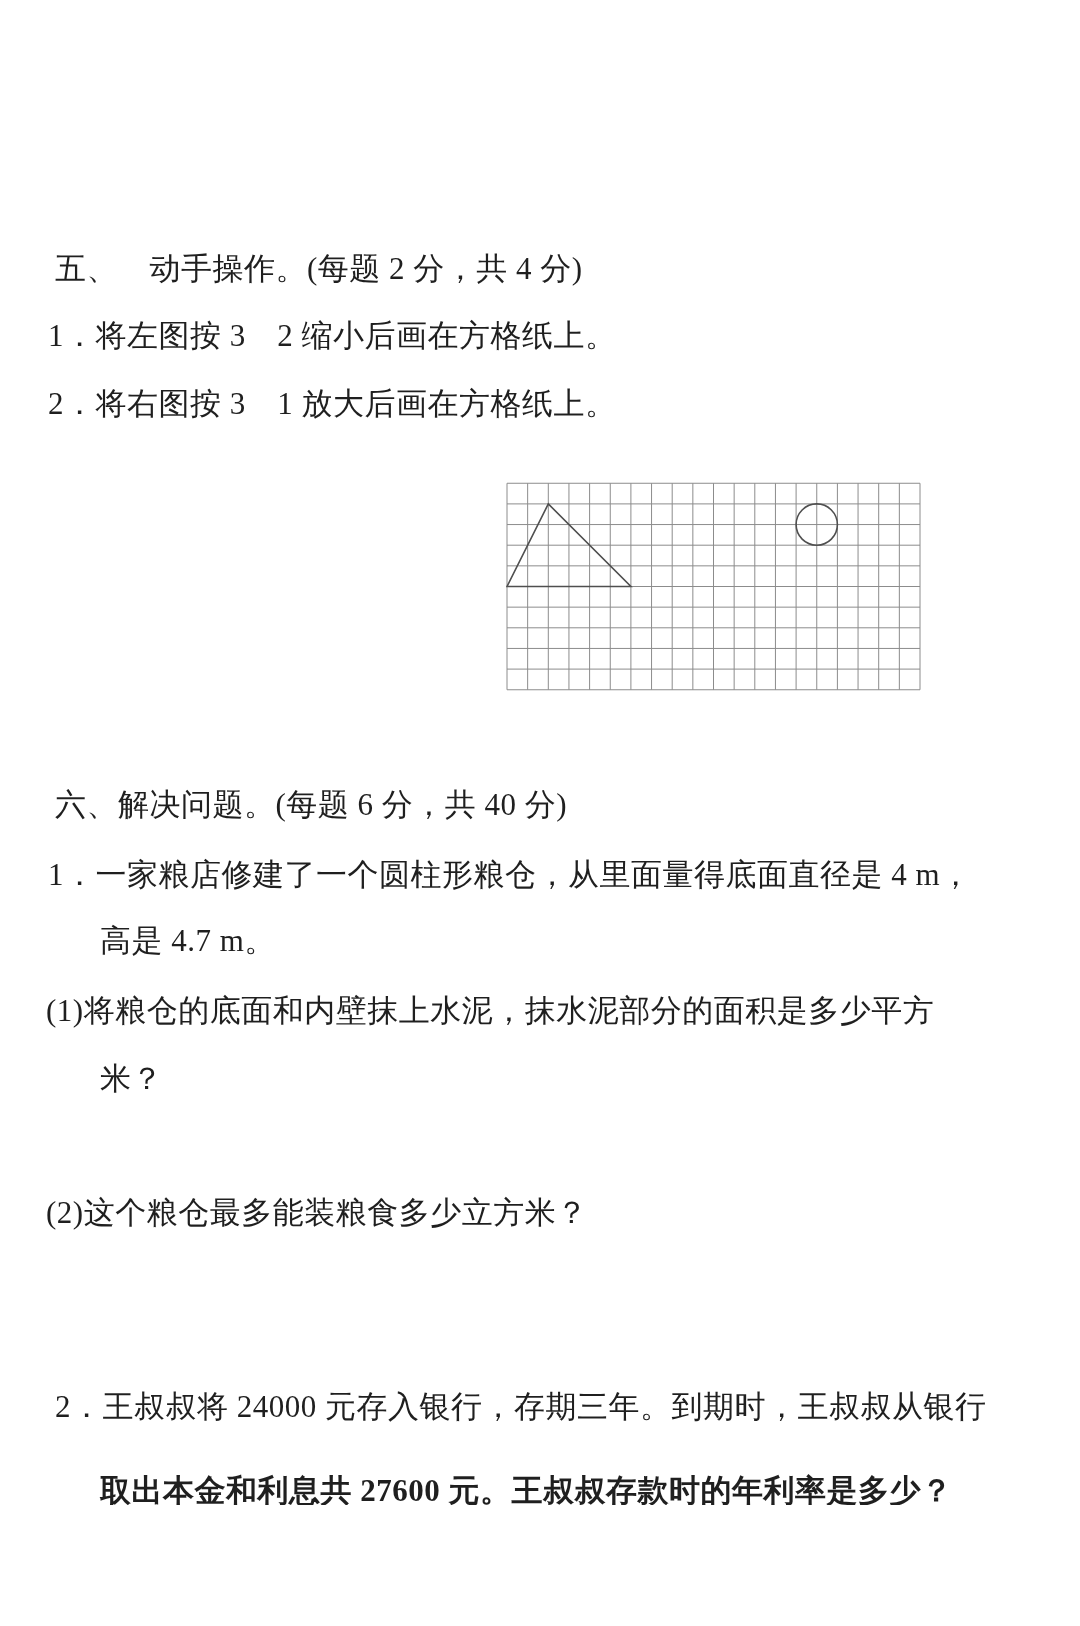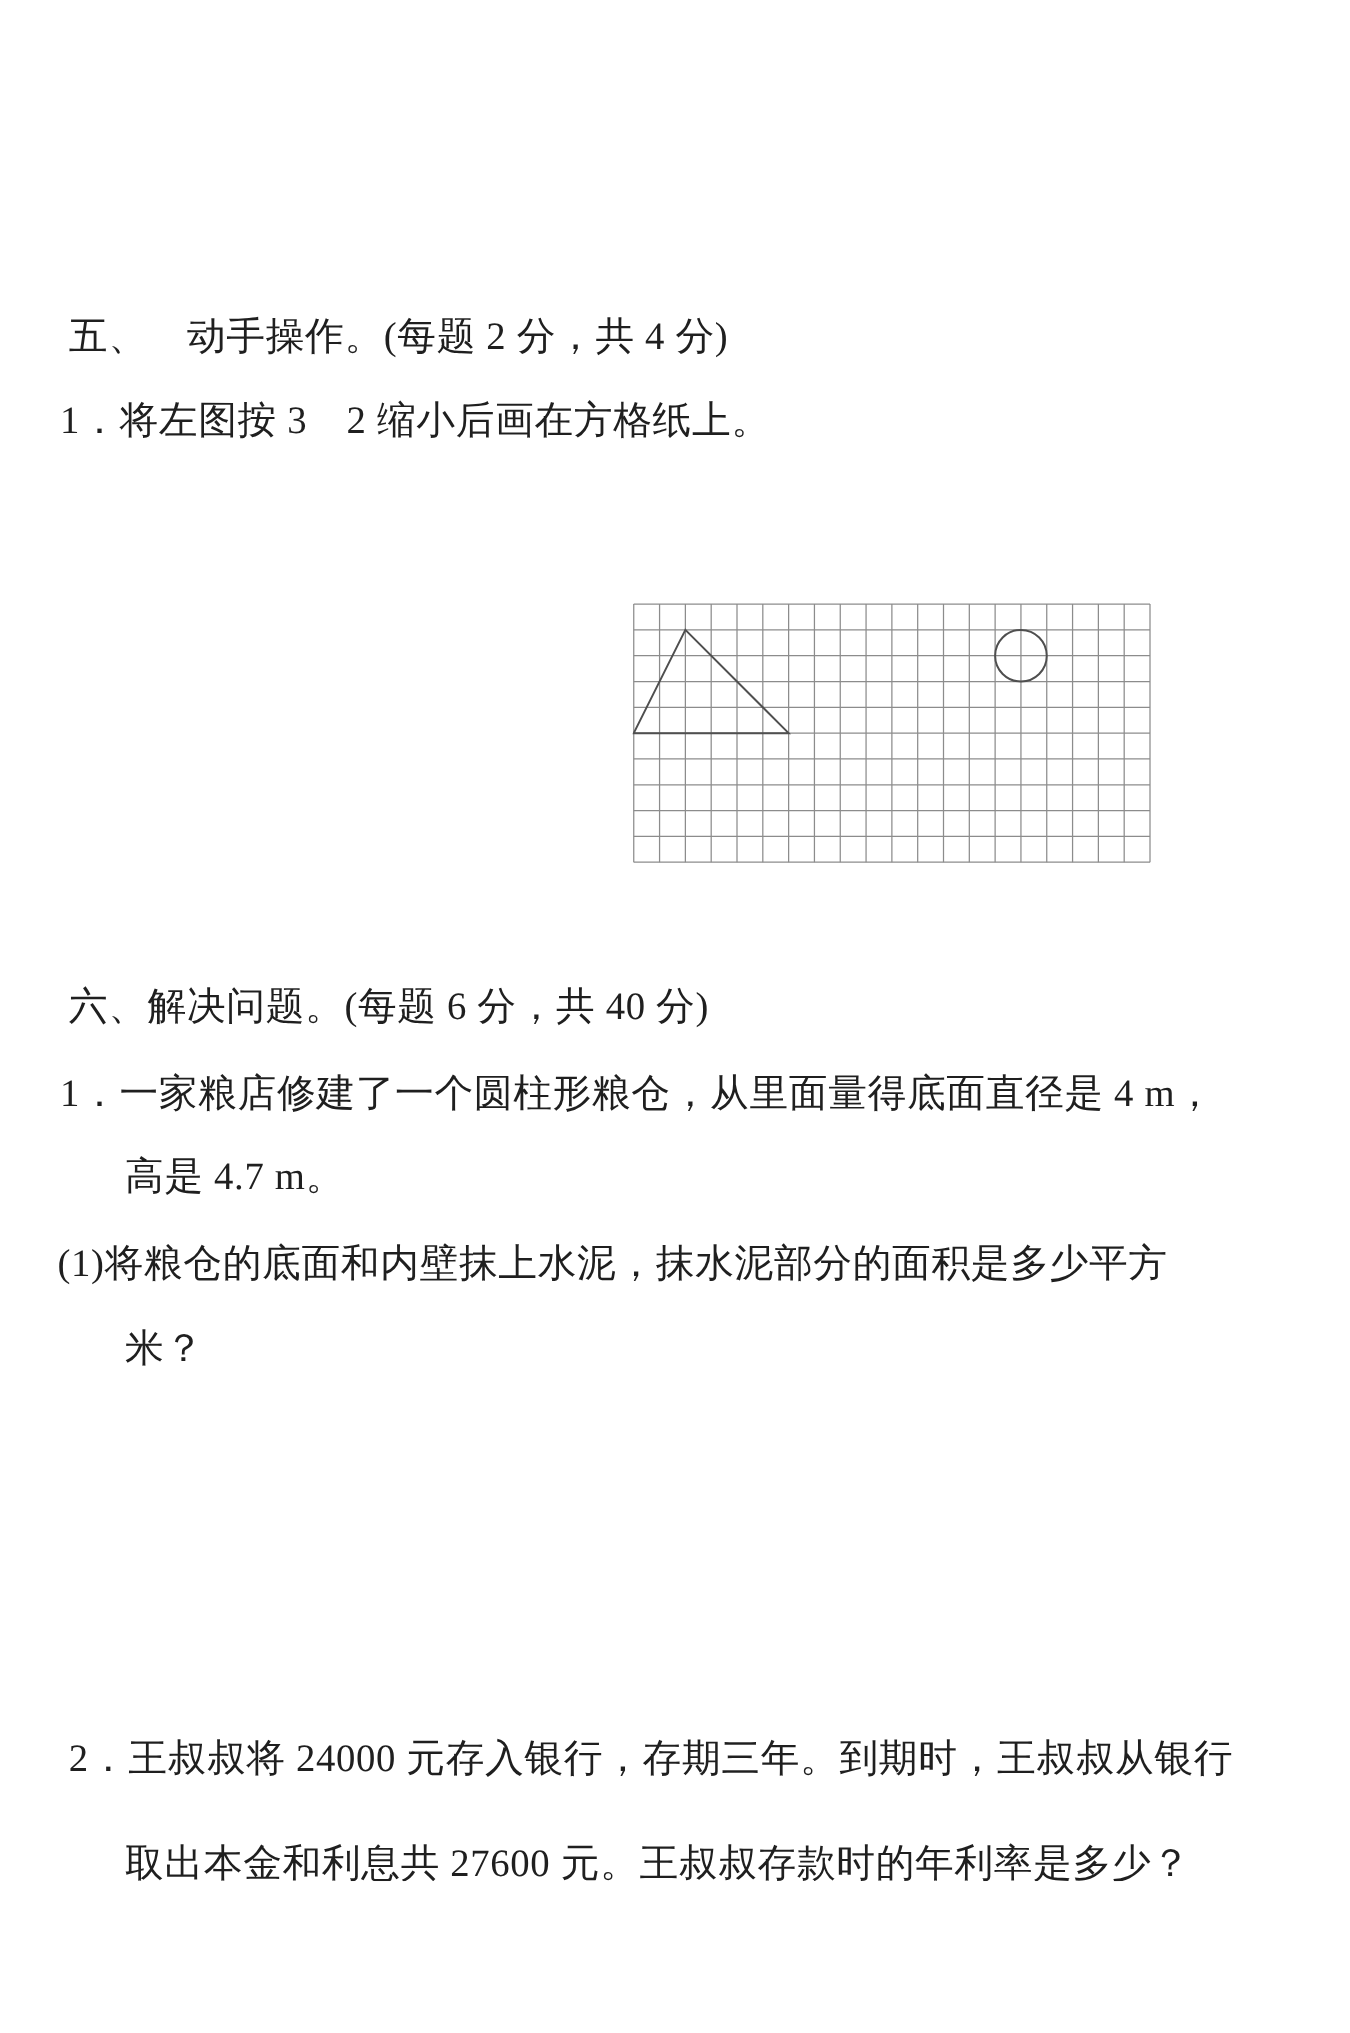--- a/index.html
+++ b/index.html
@@ -42,20 +42,21 @@
 </style>
 </head>
 <body>
 
 <div class="page">
 
   <div class="line" style="top:250px; left:55px;">五、　动手操作。(每题 2 分，共 4 分)</div>
 
   <div class="line" style="top:317px; left:48px;">1．将左图按 3　2 缩小后画在方格纸上。</div>
 
+  <div class="line" style="top:385px; left:48px;">2．将右图按 3　1 放大后画在方格纸上。</div>
 
   <div class="grid-wrap" style="top:482px; left:506px;">
     <svg xmlns="http://www.w3.org/2000/svg" width="415" height="209" viewBox="-1 -1 415 208.5">
         <line x1="0" y1="0" x2="0" y2="206.5" stroke="#8c8c8c" stroke-width="1"></line>
         <line x1="20.65" y1="0" x2="20.65" y2="206.5" stroke="#8c8c8c" stroke-width="1"></line>
         <line x1="41.3" y1="0" x2="41.3" y2="206.5" stroke="#8c8c8c" stroke-width="1"></line>
         <line x1="61.949999999999996" y1="0" x2="61.949999999999996" y2="206.5" stroke="#8c8c8c" stroke-width="1"></line>
         <line x1="82.6" y1="0" x2="82.6" y2="206.5" stroke="#8c8c8c" stroke-width="1"></line>
         <line x1="103.25" y1="0" x2="103.25" y2="206.5" stroke="#8c8c8c" stroke-width="1"></line>
         <line x1="123.89999999999999" y1="0" x2="123.89999999999999" y2="206.5" stroke="#8c8c8c" stroke-width="1"></line>
@@ -92,20 +93,21 @@
   <div class="line" style="top:786px; left:55px;">六、解决问题。(每题 6 分，共 40 分)</div>
 
   <div class="line" style="top:856px; left:48px;">1．一家粮店修建了一个圆柱形粮仓，从里面量得底面直径是 4 m，</div>
 
   <div class="line" style="top:922px; left:100px;">高是 4.7 m。</div>
 
   <div class="line" style="top:992px; left:46px;text-align:right;">(1)将粮仓的底面和内壁抹上水泥，抹水泥部分的面积是多少平方</div>
 
   <div class="line" style="top:1060px; left:100px;">米？</div>
 
+  <div class="line" style="top:1194px; left:46px;">(2)这个粮仓最多能装粮食多少立方米？</div>
 
   <div class="line" style="top:1388px; left:55px;text-align:right;">2．王叔叔将 24000 元存入银行，存期三年。到期时，王叔叔从银行</div>
 
-  <div class="line" style="top:1472px; left:100px;">取出本金和利息共 27600 元。王叔叔存款时的年利率是多少？</div>
+  <div class="line" style="top:1472px; left:100px;font-weight:bold;">取出本金和利息共 27600 元。王叔叔存款时的年利率是多少？</div>
 
   <div class="footer" style="top:1594px;">第 4 页 共 7 页</div>
 
 </div>
 
 </body></html>

